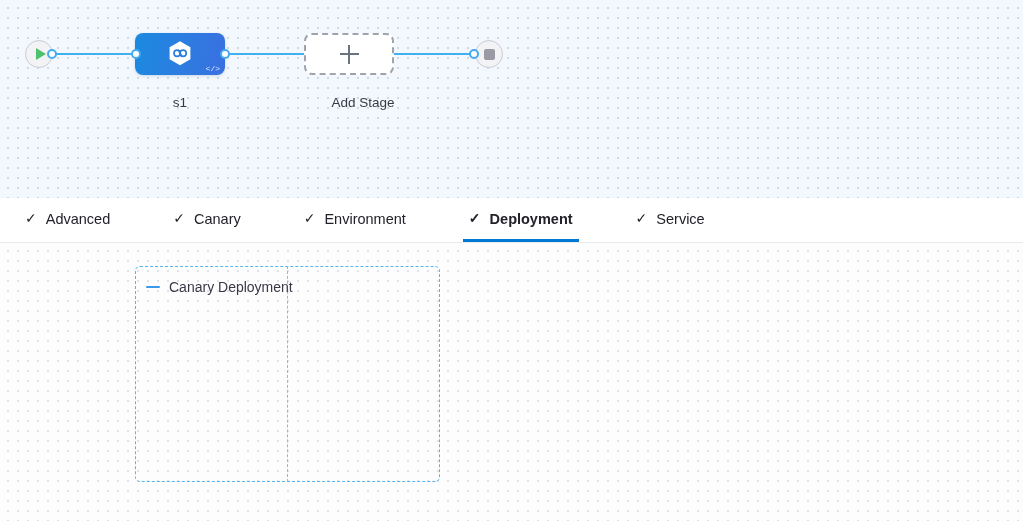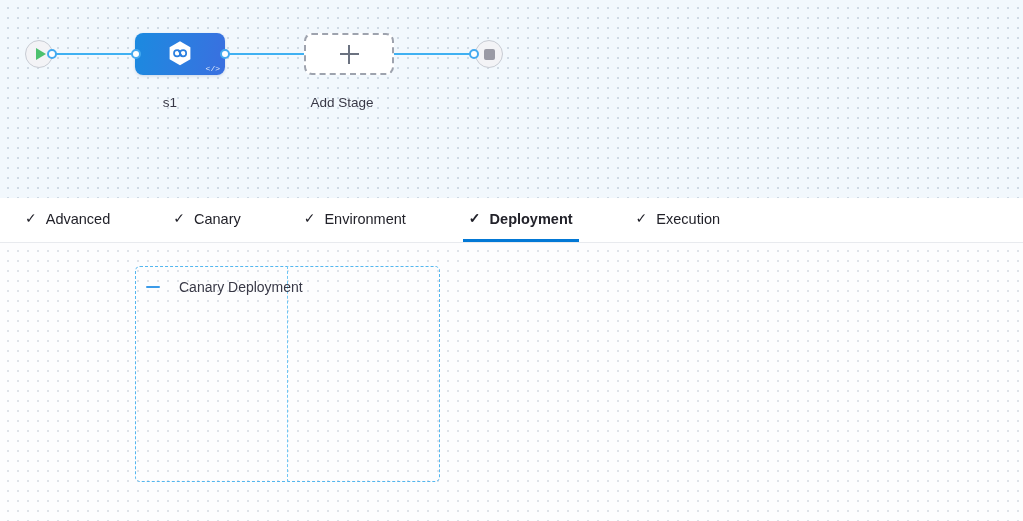--- a/index.html
+++ b/index.html
@@ -188,21 +188,21 @@
     border: 1.6px dashed #54b6ef;
     border-radius: 5px;
     background: transparent;
     z-index: 1;
     box-sizing: border-box;
   }
   .group-header {
     position: absolute;
     display: flex;
     align-items: center;
-    gap: 19px;
+    gap: 9px;
     z-index: 4;
   }
   .collapse-minus {
     width: 14px;
     height: 2.6px;
     background: #3a9ae8;
     border-radius: 1px;
     display: block;
   }
   .group-title {
@@ -229,28 +229,28 @@
       <path d="M15 2.2 L25.4 8.2 L25.4 20.2 L15 26.2 L4.6 20.2 L4.6 8.2 Z" fill="#ffffff"></path>
       <g fill="none" stroke="#2a7fe0" stroke-width="1.7" stroke-linecap="round">
         <circle cx="12.1" cy="14.2" r="3.1"></circle>
         <circle cx="18.1" cy="14.2" r="3.1"></circle>
       </g>
       <path d="M13.6 11.6 L16.6 16.8" stroke="#2a7fe0" stroke-width="1.7" stroke-linecap="round" fill="none"></path>
     </svg>
     <span class="micro-code">&lt;/&gt;</span>
   </div>
   <div class="dot" style="left:220px; top:49px;"></div>
-  <div class="node-label" style="left:120px; top:93px; width:100px;">s1</div>
+  <div class="node-label" style="left:130px; top:93px; width:100px;">s1</div>
 
   <div class="link" style="left:225px; top:52.7px; width:80px;"></div>
 
   <div class="add-stage-box" style="left:304px; top:33px;">
     <div class="plus"></div>
   </div>
-  <div class="node-label" style="left:292px; top:93px; width:100px;">Add Stage</div>
+  <div class="node-label" style="left:313px; top:93px; width:100px;">Add Stage</div>
 
   <div class="link" style="left:394px; top:52.7px; width:84px;"></div>
   <div class="dot" style="left:469px; top:49px;"></div>
   <div class="terminal" style="left:475px; top:40px;">
     <div class="stop-sq"></div>
   </div>
 </div>
 
 <div class="tabbar">
   <div class="tab">
@@ -264,21 +264,21 @@
   <div class="tab">
     <span class="check">✓</span>
     <span>Environment</span>
   </div>
   <div class="tab active">
     <span class="check">✓</span>
     <span>Deployment</span>
   </div>
   <div class="tab">
     <span class="check">✓</span>
-    <span>Execution</span>
+    <span>Service</span>
   </div>
 </div>
 
 <div class="canvas canvas-steps">
 
   <div class="group-box" style="left:135px; top:23px; width:305px; height:216px;"></div>
   <div class="group-header" style="left:146px; top:36px;">
     <span class="collapse-minus"></span>
     <span class="group-title">Canary Deployment</span>
   </div>

